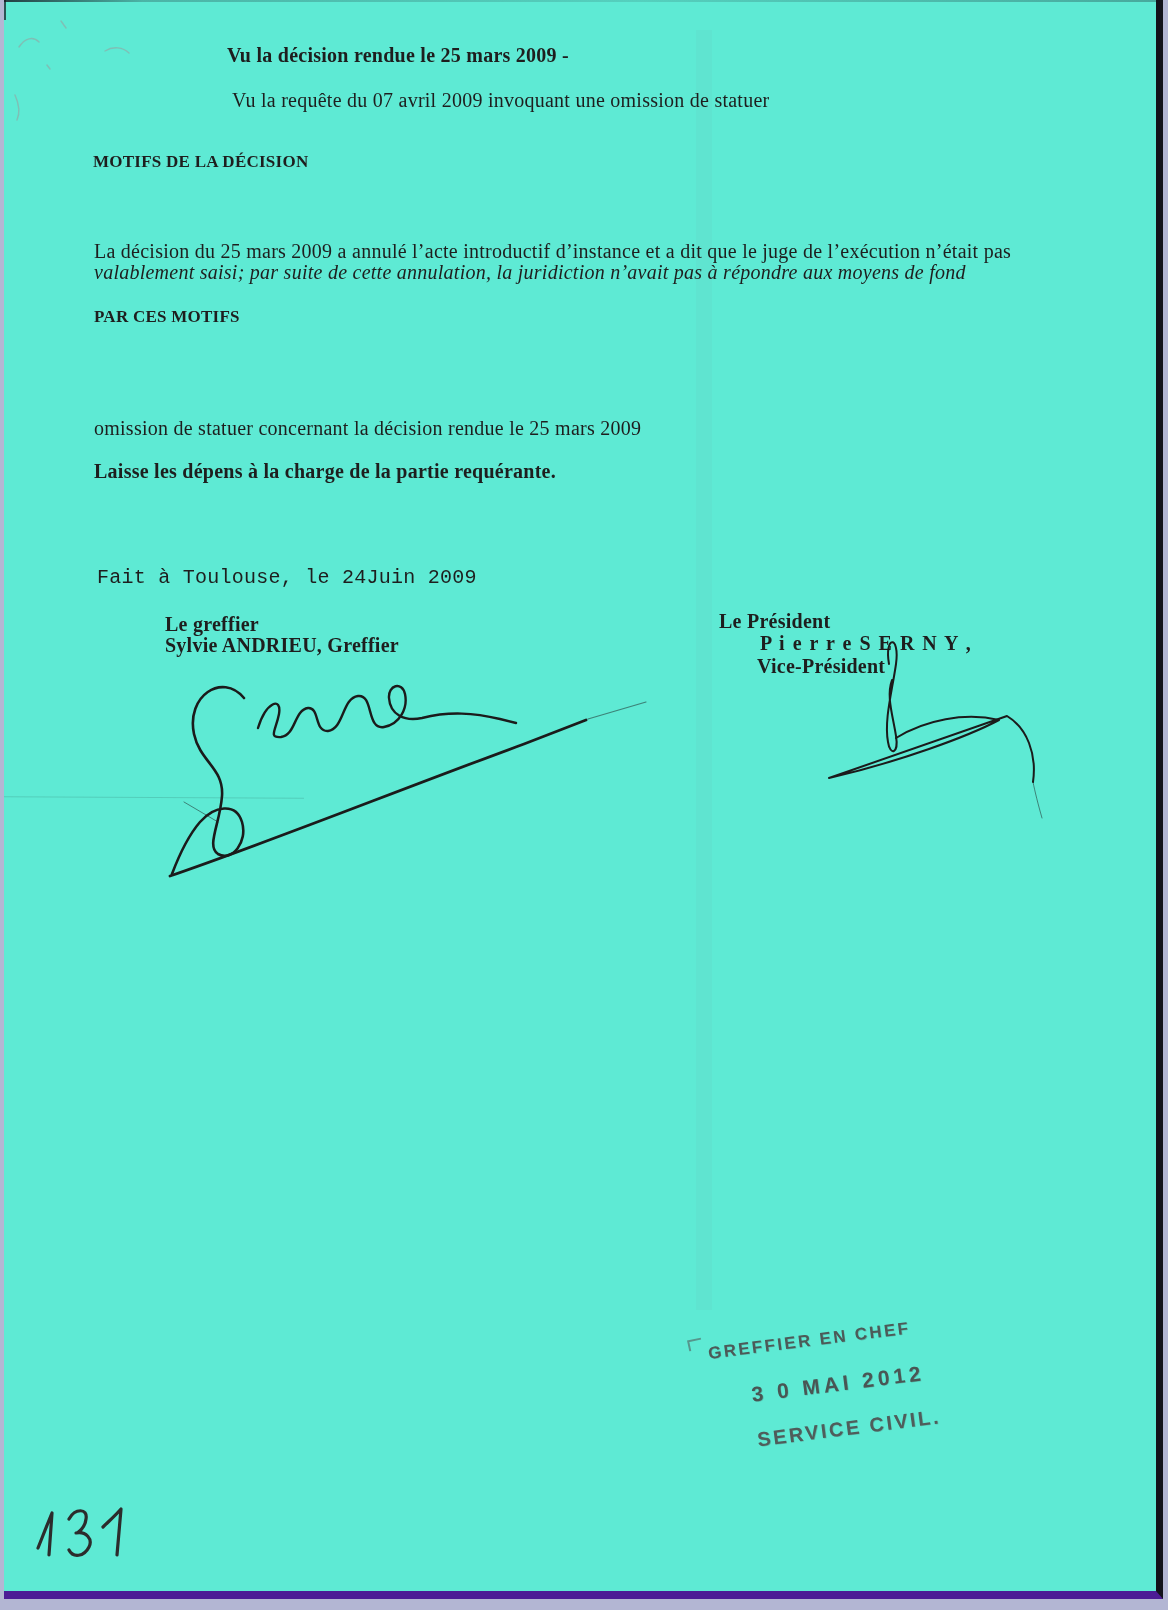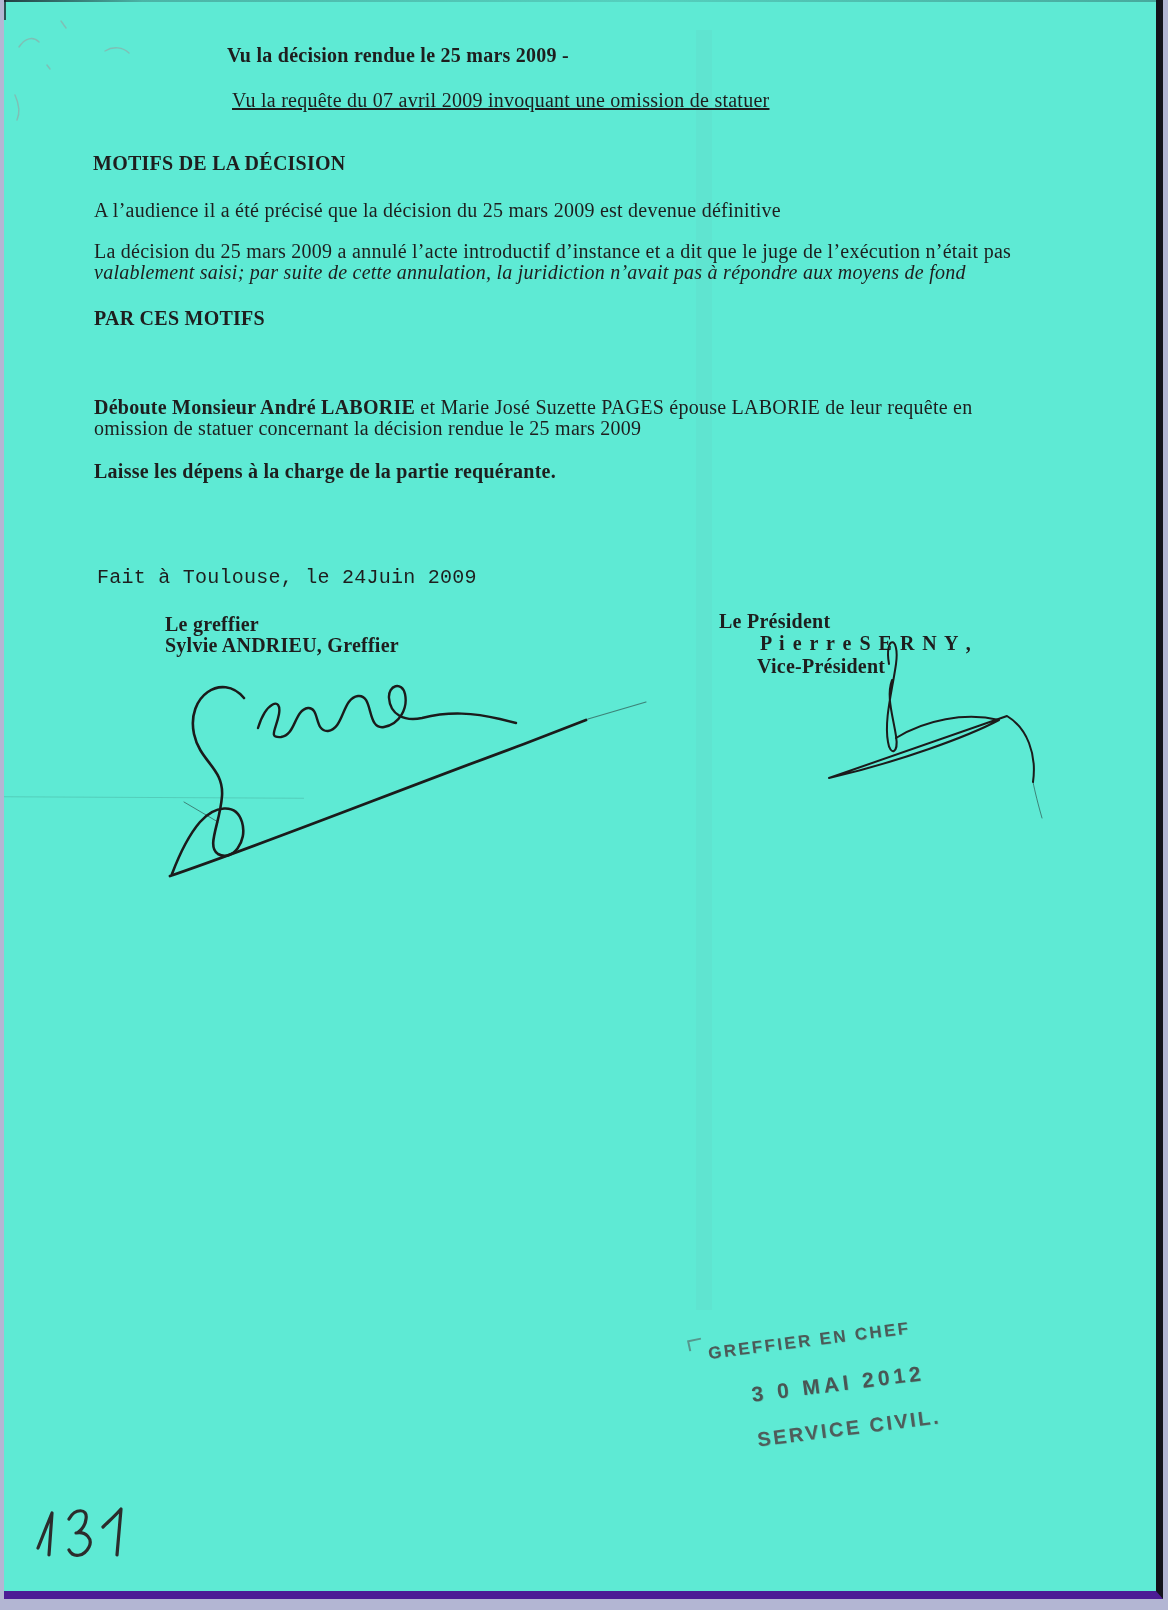--- a/index.html
+++ b/index.html
@@ -23,21 +23,21 @@
   .scan-band{
     position:absolute;left:692px;top:30px;width:16px;height:1280px;
     background:rgba(110,110,140,.05);
   }
   .crease{
     position:absolute;left:0;top:797px;width:300px;height:1px;
     background:rgba(0,0,0,.12);transform:rotate(.3deg);
   }
   .line{position:absolute;white-space:nowrap;color:#1e1e1e;font-size:20px;letter-spacing:.25px;}
   .b{font-weight:700;}
-  .h{font-size:20px;font-weight:700;}
+  .h{font-size:17px;font-weight:700;}
   .sig{position:absolute;}
   .sig path{fill:none;stroke:#1b1b1b;stroke-linecap:round;stroke-linejoin:round;}
   .stamp{
     position:absolute;left:703px;top:1344px;
     transform:rotate(-7.2deg);transform-origin:left top;
     font-family:"Liberation Sans", sans-serif;font-weight:700;color:#4b4b4b;
     opacity:.9;
   }
   .stamp .s1{font-size:17px;letter-spacing:2.4px;text-shadow:.6px .6px 0 rgba(60,60,60,.3);}
   .stamp .s2{position:relative;left:38px;top:0;margin-top:24px;font-size:21px;letter-spacing:4px;color:#474747;text-shadow:.6px .6px 0 rgba(60,60,60,.3);}
@@ -61,29 +61,27 @@
 
   <svg class="pencil" style="position:absolute;left:5px;top:5px;" width="150" height="120" viewBox="0 0 150 120">
     <path d="M 10,42 C 16,33 24,31 30,37"></path>
     <path d="M 52,16 L 57,23"></path>
     <path d="M 96,46 C 104,41 114,42 120,48"></path>
     <path d="M 6,90 C 10,99 11,108 8,115"></path>
     <path d="M 38,60 L 41,64"></path>
   </svg>
 
   <div class="line b" style="left:223px;top:44px;">Vu la décision rendue le 25 mars 2009 -</div>
-  <div class="line" style="left:228px;top:89px;text-decoration:underline;">Vu la requête du 07 avril 2009 invoquant une omission de statuer</div>
+  <div class="line" style="left:228px;top:89px;">Vu la requête du 07 avril 2009 invoquant une omission de statuer</div>
 
   <div class="line h" style="left:89px;top:152px;">MOTIFS DE LA DÉCISION</div>
-  <div class="line" style="left:90px;top:199px;">A l’audience il a été précisé que la décision du 25 mars 2009 est devenue définitive</div>
   <div class="line" style="left:90px;top:240px;">La décision du 25 mars 2009 a annulé l’acte introductif d’instance et a dit que le juge de l’exécution n’était pas</div>
   <div class="line" style="left:90px;top:261px;font-style:italic;">valablement saisi; par suite de cette annulation, la juridiction n’avait pas à répondre aux moyens de fond</div>
 
   <div class="line h" style="left:90px;top:307px;">PAR CES MOTIFS</div>
-  <div class="line" style="left:90px;top:396px;"><span class="b">Déboute Monsieur André LABORIE</span><span> et Marie José Suzette PAGES épouse LABORIE de leur requête en</span></div>
   <div class="line" style="left:90px;top:417px;">omission de statuer concernant la décision rendue le 25 mars 2009</div>
   <div class="line b" style="left:90px;top:460px;">Laisse les dépens à la charge de la partie requérante.</div>
 
   <div class="line" style="left:93px;top:566px;font-family:Liberation Mono, monospace;">Fait à Toulouse, le 24Juin 2009</div>
 
   <div class="line b" style="left:161px;top:613px;">Le greffier</div>
   <div class="line b" style="left:161px;top:634px;">Sylvie ANDRIEU, Greffier</div>
 
   <div class="line b" style="left:715px;top:610px;">Le Président</div>
   <div class="line b" style="left:756px;top:632px;letter-spacing:1.5px;">P i e r r e   S E R N Y ,</div>

